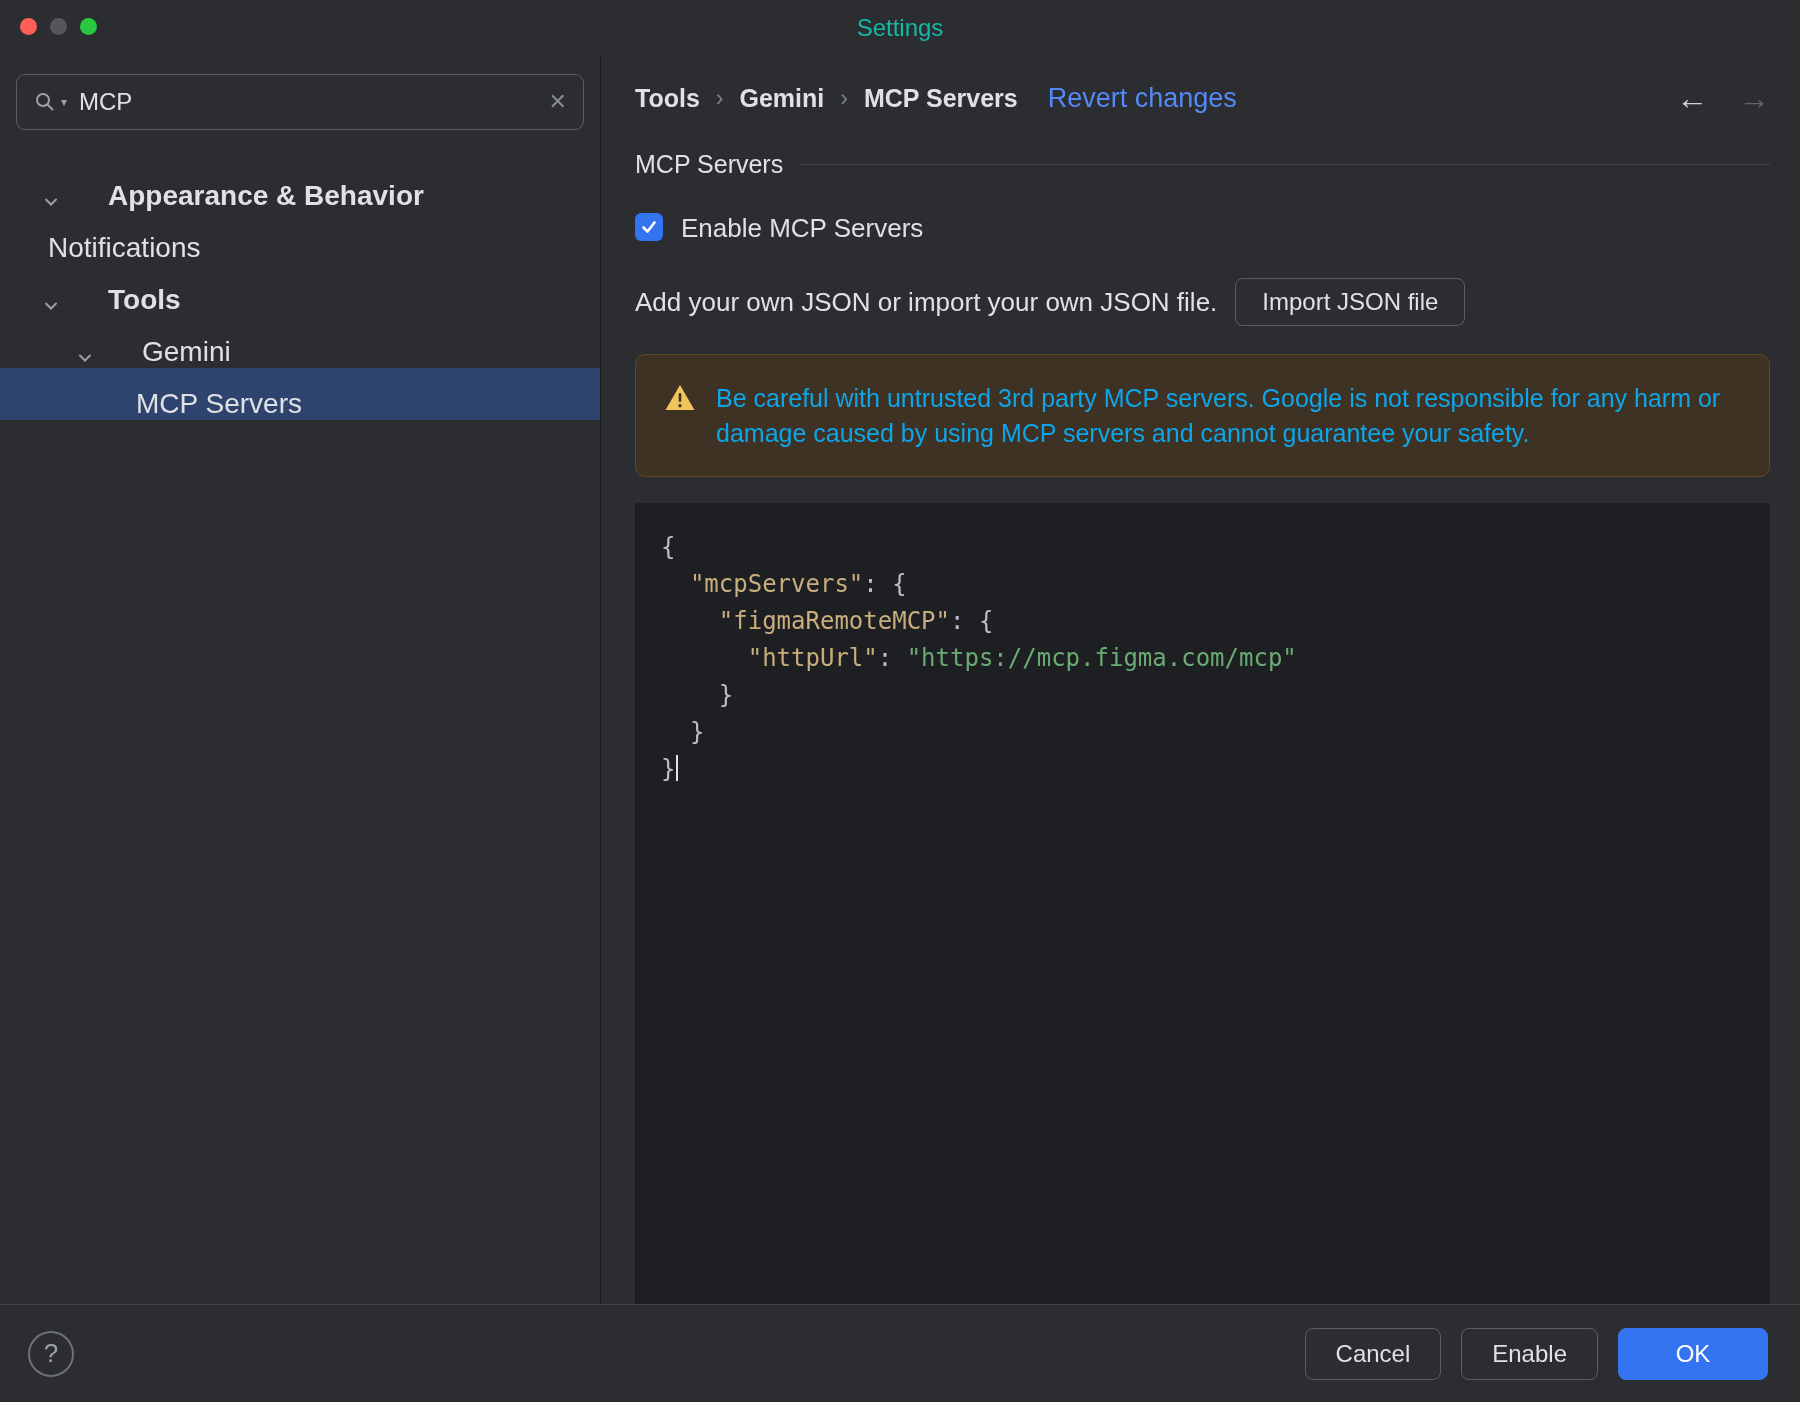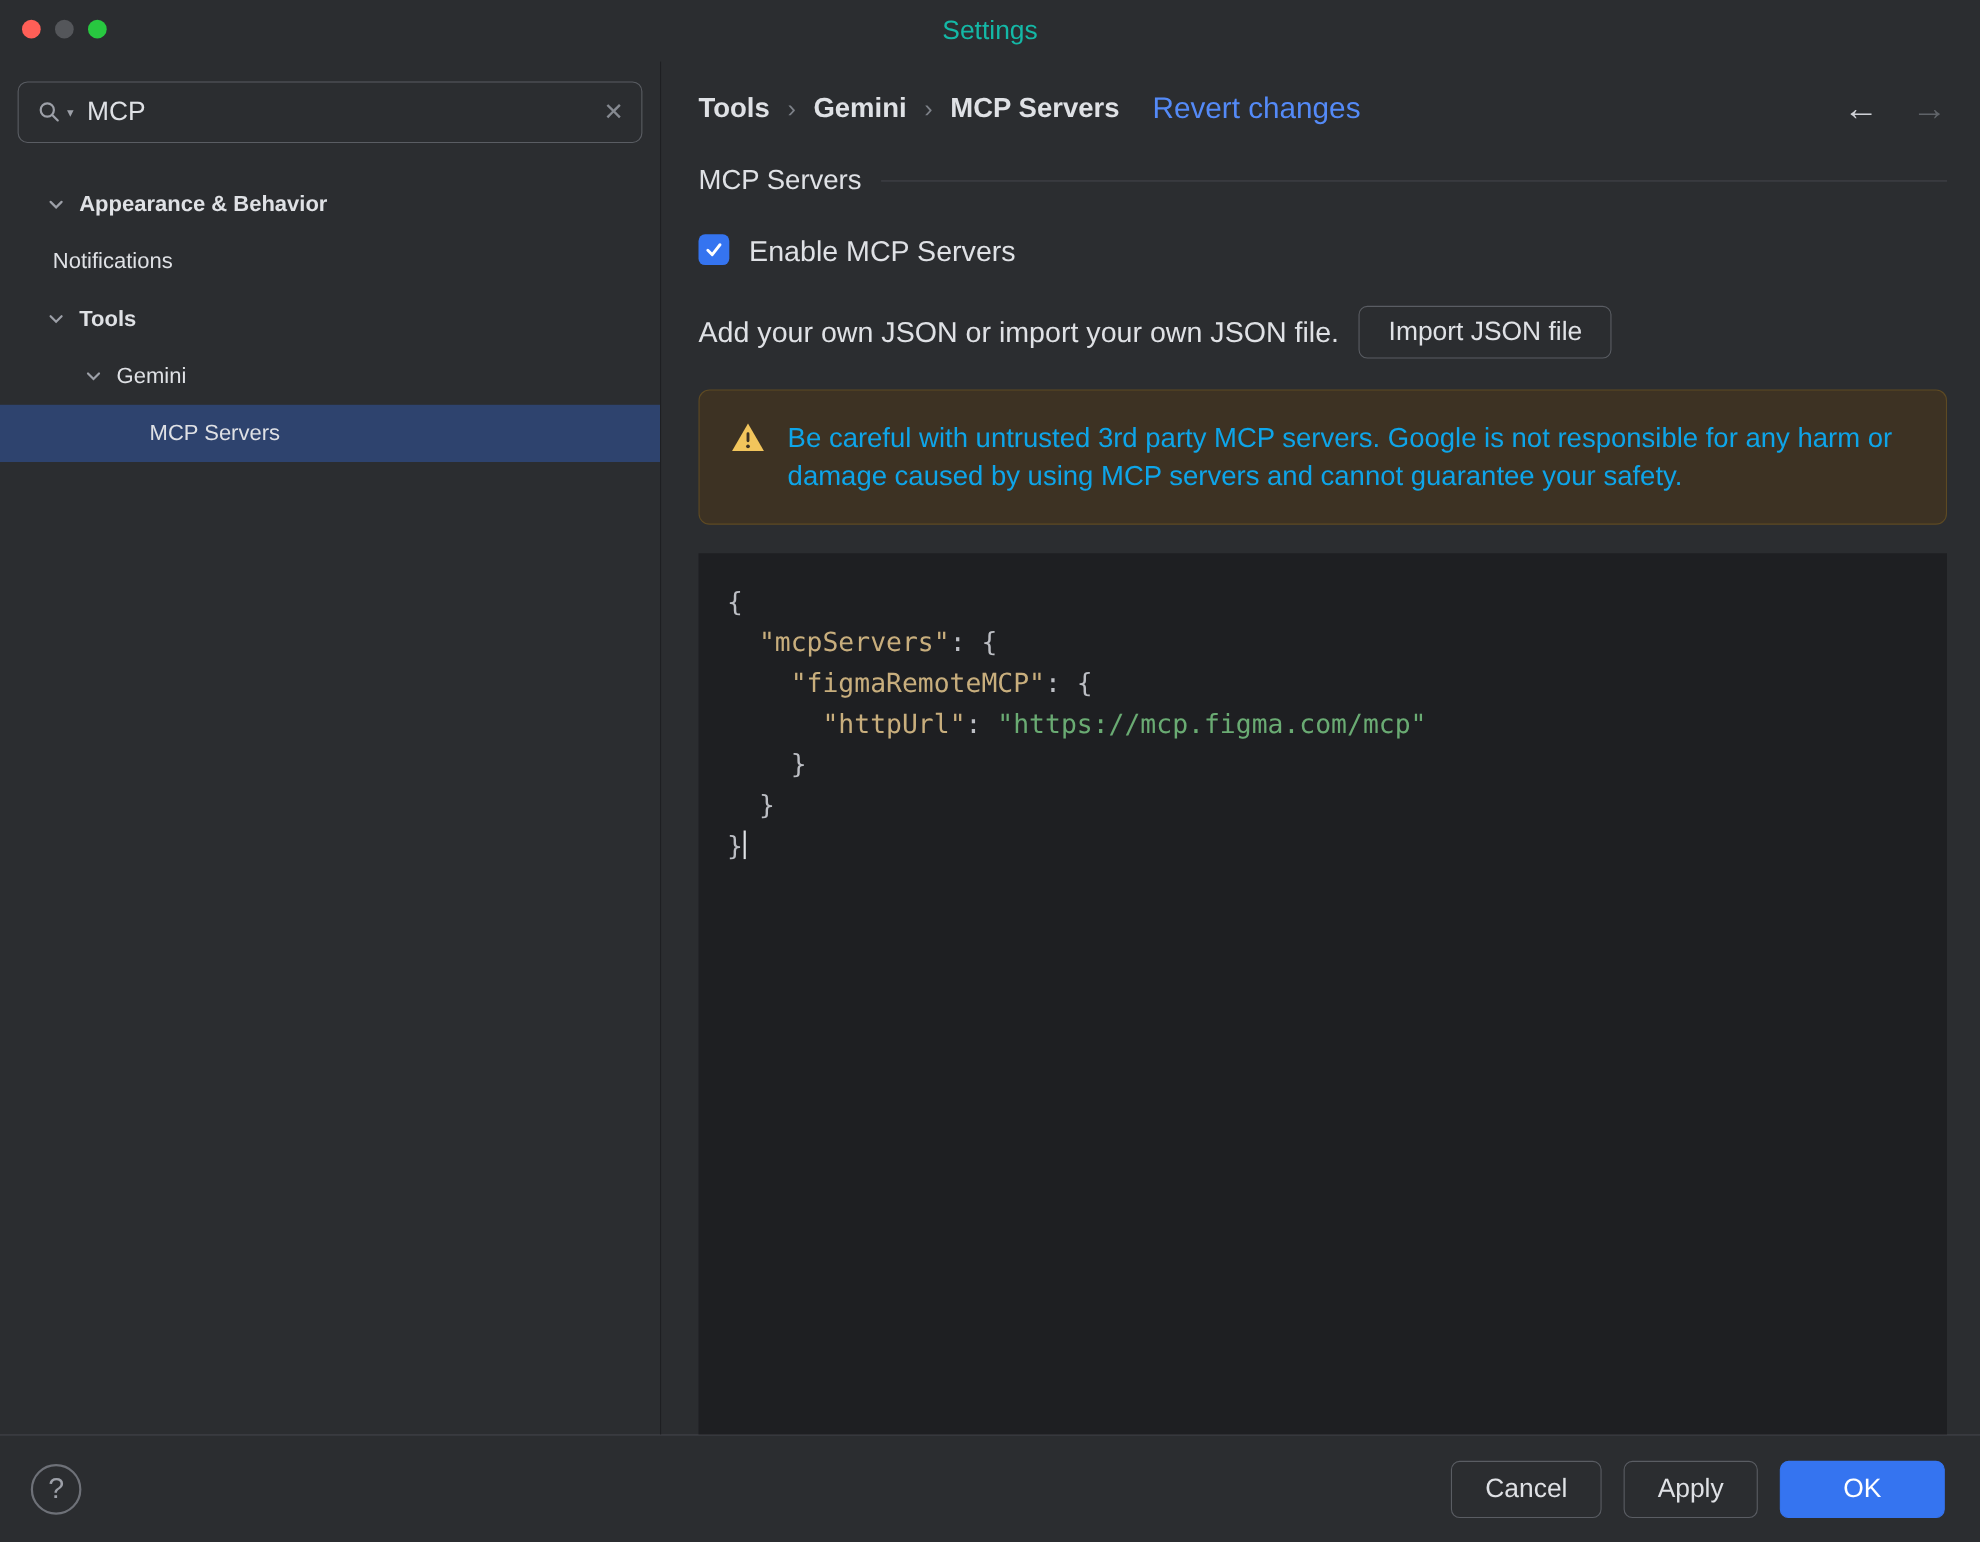--- a/index.html
+++ b/index.html
@@ -62,24 +62,25 @@
     color: #dfe1e5;
     font-size: 24px;
     font-family: "Liberation Sans", sans-serif;
   }
   .clear-icon { color: #868a91; font-size: 22px; cursor: pointer; }
 
   .tree { margin-top: 30px; }
   .tree-row {
     height: 52px;
     display: flex;
-    align-items: center;
-    font-size: 20px;
+    align-items: flex-end;
+    font-size: 28px;
     color: #dfe1e5;
     cursor: default;
+    gap: 36px;
   }
   .tree-row.bold { font-weight: bold; }
   .tree-row.selected { background: #2e436e; }
   .chev { display: inline-flex; width: 26px; justify-content: center; margin-right: 8px; }
   .indent-1 { padding-left: 38px; }
   .indent-2 { padding-left: 48px; }
   .indent-2c { padding-left: 72px; }
   .indent-3 { padding-left: 136px; }
 
   
@@ -315,16 +316,16 @@
         <div class="code-line"><span class="tok-punct">}</span><span class="caret"></span></div>
       </div>
 
   </div>
 </div>
 
 <div class="footer">
   <span class="help-circle">?</span>
   <span class="footer-buttons">
     <button class="btn footer-btn">Cancel</button>
-    <button class="btn footer-btn">Apply</button>
+    <button class="btn footer-btn">Enable</button>
     <button class="btn footer-btn primary">OK</button>
   </span>
 </div>
 
 </body></html>

